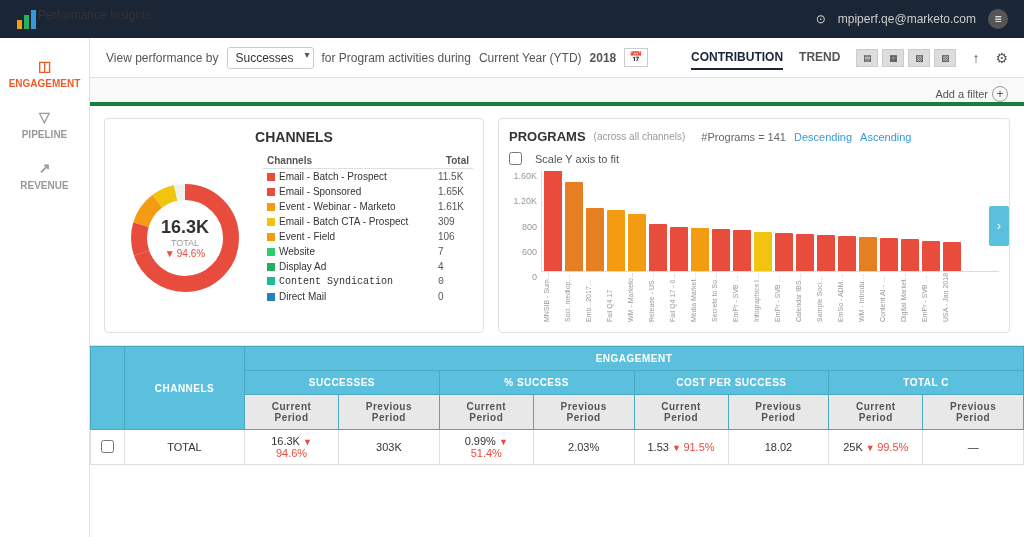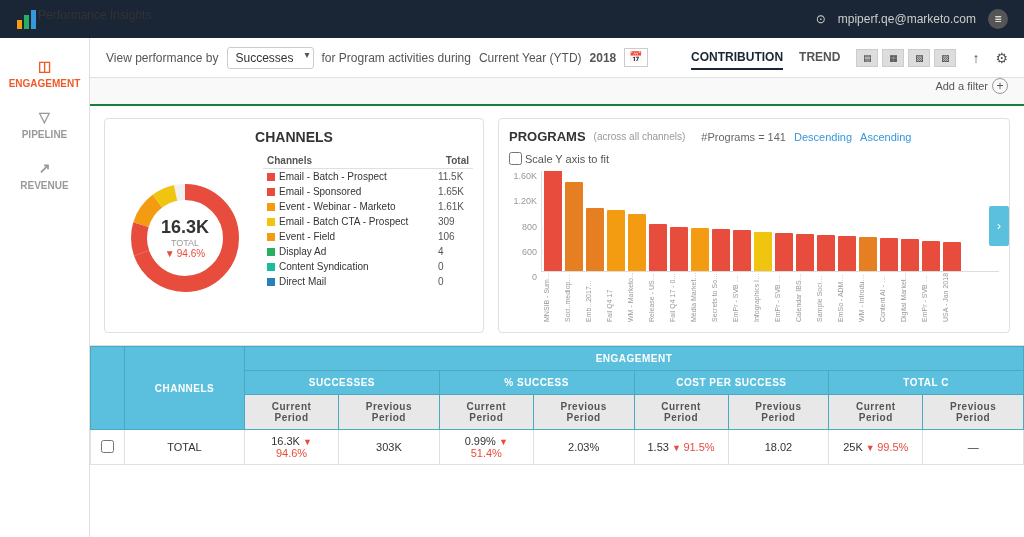--- a/index.html
+++ b/index.html
@@ -71,24 +71,24 @@
     .select-wrapper::after { content: '▾'; position: absolute; right: 4px; top: 2px; font-size: 10px; color: #555; pointer-events: none; }
     .toolbar-right { margin-left: auto; display: flex; align-items: center; gap: 16px; }
     .tab-btn { font-size: 12px; font-weight: 600; color: #555; cursor: pointer; padding: 4px 0; border-bottom: 2px solid transparent; }
     .tab-btn.active { color: #1a2535; border-bottom: 2px solid #1a2535; }
     .toolbar-icons { display: flex; gap: 4px; }
     .toolbar-icon-btn { width: 22px; height: 18px; background: #ddd; border: 1px solid #ccc; display: flex; align-items: center; justify-content: center; cursor: pointer; font-size: 9px; }
 
     
     .filter-bar {
       background: #f9f9f9;
-      border-bottom: 2px solid #15803d;
+      border-bottom: 4px solid #15803d;
       height: 28px;
       display: flex;
-      align-items: flex-start;
+      align-items: flex-end;
       justify-content: flex-end;
       padding: 0 16px;
     }
     .add-filter { font-size: 11px; color: #555; display: flex; align-items: center; gap: 4px; cursor: pointer; }
     .add-filter-circle { width: 16px; height: 16px; border: 1px solid #999; border-radius: 50%; display: flex; align-items: center; justify-content: center; font-size: 12px; color: #555; }
 
     
     .charts-area { display: flex; gap: 0; padding: 12px 14px; background: white; border-bottom: 1px solid #e0e0e0; height: 240px; overflow: hidden; }
 
     
@@ -111,21 +111,21 @@
     .ch-table th { color: #555; font-weight: 600; text-align: left; border-bottom: 1px solid #e0e0e0; padding: 2px 4px; }
     .ch-table th:last-child { text-align: right; }
     .ch-table td { padding: 2px 4px; }
     .ch-table td:last-child { text-align: left; color: #555; }
     .color-dot { width: 8px; height: 8px; border-radius: 0; display: inline-block; margin-right: 4px; vertical-align: middle; }
 
     
     .programs-panel { flex: 1; border: 1px solid #e0e0e0; border-radius: 4px; padding: 10px; display: flex; flex-direction: column; overflow: hidden; position: relative; }
     .programs-header { display: flex; align-items: center; gap: 8px; margin-bottom: 6px; flex-wrap: wrap; }
     .prog-link { color: #3498db; cursor: pointer; font-size: 11px; display: flex; align-items: center; gap: 3px; }
-    .scale-check { display: flex; align-items: center; gap: 3px; font-size: 11px; color: #555; }
+    .scale-check { display: flex; align-items: center; gap: 13px; font-size: 11px; color: #555; }
     .scale-check input { margin: 0; }
     .chart-container { flex: 1; display: flex; flex-direction: column; overflow: hidden; position: relative; }
     .chart-inner { display: flex; flex: 1; overflow: hidden; }
     .chart-next-btn { position: absolute; right: 0; top: 50%; transform: translateY(-50%); width: 20px; height: 40px; background: #5bc0de; color: white; display: flex; align-items: center; justify-content: center; cursor: pointer; font-size: 12px; border-radius: 2px; }
 
     
     .table-area { background: white; flex: 1; overflow: auto; }
     .data-table { width: 100%; border-collapse: collapse; font-size: 11px; }
     .data-table th { background: #5bc0de; color: white; padding: 6px 10px; text-align: center; font-weight: 600; font-size: 10px; letter-spacing: 0.5px; border: 1px solid #4aa8c0; }
     .data-table td { padding: 5px 10px; border: 1px solid #e0e0e0; text-align: center; }
@@ -259,24 +259,28 @@
                   </tr>
                   <tr style="cursor: pointer;">
                     <td><span class="color-dot" style="background:#f1c40f;"></span>Email - Batch CTA - Prospect</td>
                     <td>309</td>
                   </tr>
                   <tr style="cursor: pointer;">
                     <td><span class="color-dot" style="background:#f39c12;"></span>Event - Field</td>
                     <td>106</td>
                   </tr>
                   <tr style="cursor: pointer;">
+                    <td><span class="color-dot" style="background:#2ecc71;"></span>Website</td>
+                    <td>7</td>
+                  </tr>
+                  <tr style="cursor: pointer;">
                     <td><span class="color-dot" style="background:#27ae60;"></span>Display Ad</td>
                     <td>4</td>
                   </tr>
-                  <tr style="cursor: pointer;">
+                  <tr style="cursor: pointer; font-family: Liberation Mono, monospace;">
                     <td><span class="color-dot" style="background:#1abc9c;"></span>Content Syndication</td>
                     <td>0</td>
                   </tr>
                   <tr style="cursor: pointer;">
                     <td><span class="color-dot" style="background:#2980b9;"></span>Direct Mail</td>
                     <td>0</td>
                   </tr>
                 </tbody>
             </table>
 

